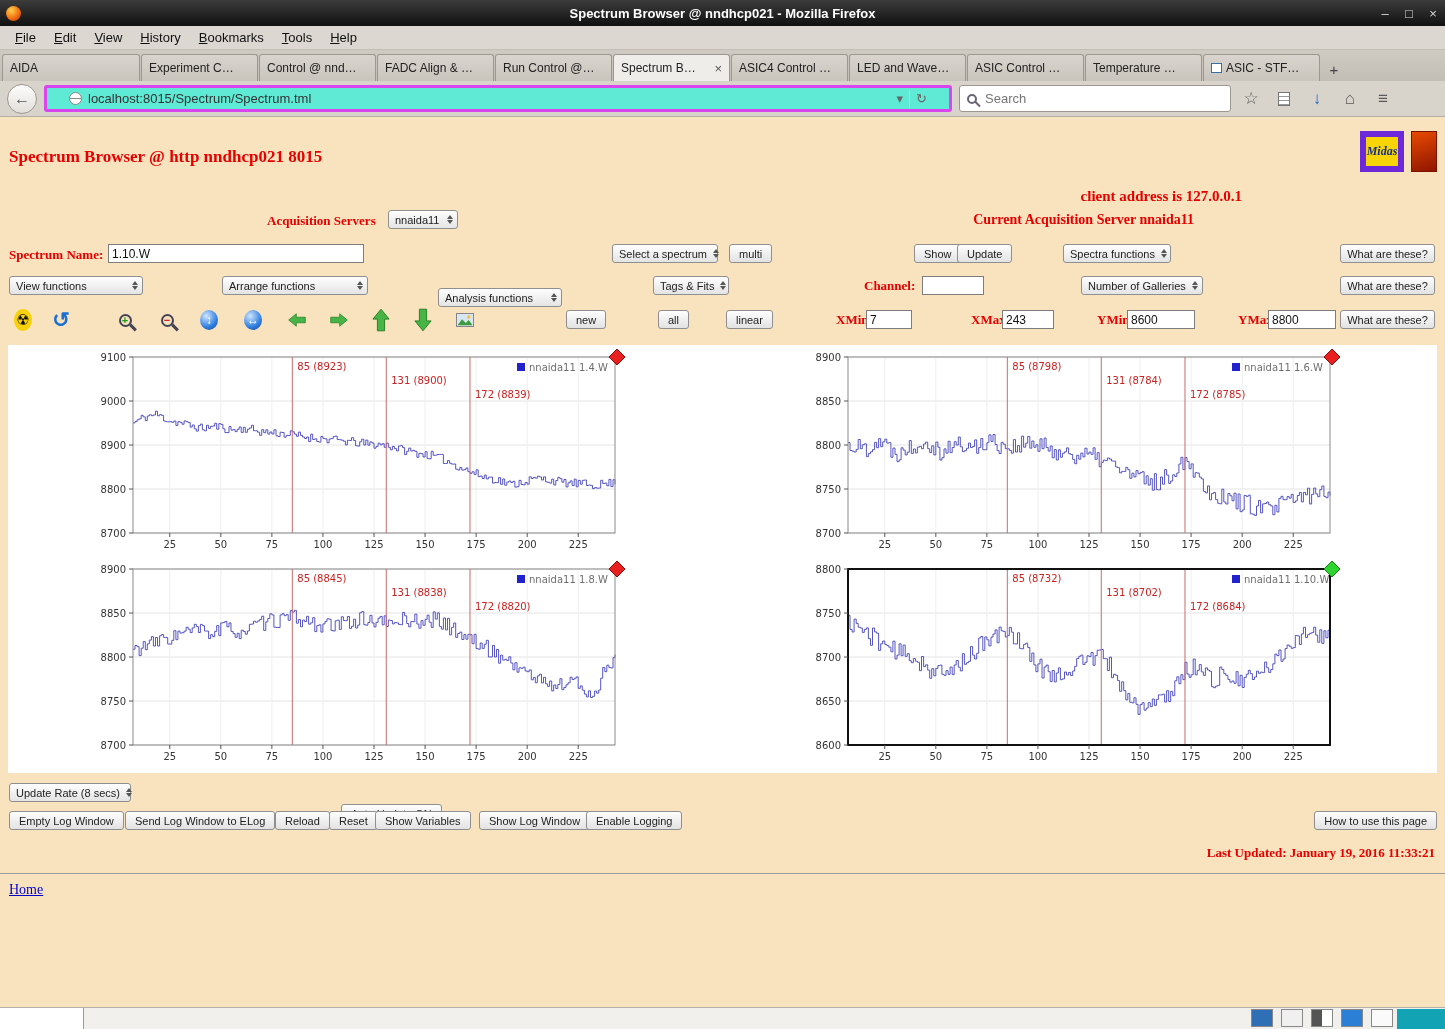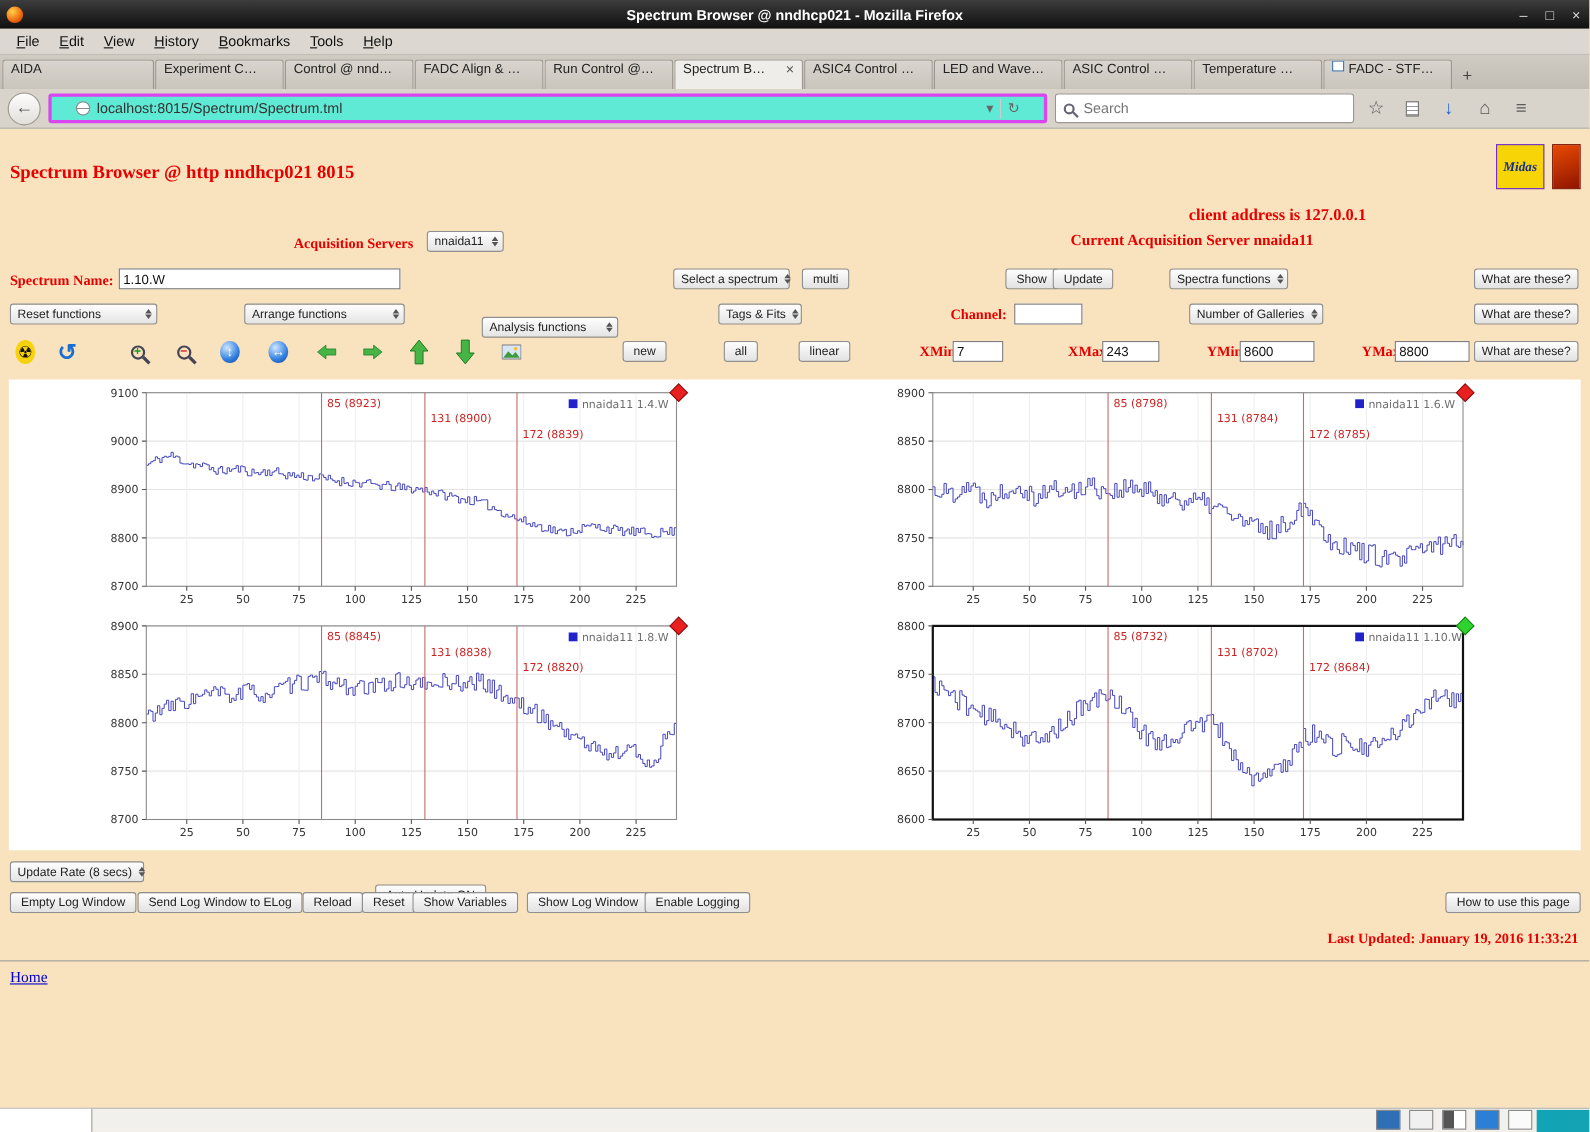--- a/index.html
+++ b/index.html
@@ -19,21 +19,21 @@
   .win-btns { margin-left:auto; display:flex; z-index:2; }
   .win-btn { width:24px; height:20px; display:flex; align-items:center; justify-content:center;
     color:#d8d8d8; font-size:13px; }
   .menubar { height:24px; background:#dcd8d1; border-bottom:1px solid #c2bdb5;
     display:flex; align-items:center; padding-left:6px; font-size:13px; color:#111; }
   .menu-item { display:inline-block; padding:3px 9px; }
   .tabbar { height:31px; background:linear-gradient(#cfcac2,#c3beb5);
     display:flex; align-items:flex-end; padding:3px 3px 0 2px; }
   .tab { width:117px; height:27px; margin-right:1px; background:linear-gradient(#d9d5ce,#c9c4bc);
     border:1px solid #9d988f; border-bottom:none; border-radius:3px 3px 0 0;
-    font-size:12px; color:#222; display:flex; align-items:flex-start; padding:0 7px;
+    font-size:12px; color:#222; display:flex; align-items:center; padding:0 7px;
     white-space:nowrap; overflow:hidden; }
   .tab.first { width:138px; }
   .tab.active { background:#efede9; }
   .tab .tab-close { margin-left:auto; color:#555; font-size:13px; padding-left:4px; }
   .tab .favicon { width:11px; height:10px; background:#fff; border:1px solid #3a6ea5; margin-right:4px; flex:0 0 auto; }
   .newtab-btn { width:26px; height:24px; display:flex; align-items:center; justify-content:center;
     font-size:15px; color:#444; }
   .navbar { height:36px; background:#d8d4cc; border-bottom:1px solid #b3aea5;
     display:flex; align-items:center; padding:0 7px; gap:7px; }
   .back-btn { width:30px; height:30px; border-radius:50%; flex:0 0 auto;
@@ -59,21 +59,21 @@
     repeating-linear-gradient(#fff, #fff 3px, #999 3px, #999 4px); margin:0 7px; }
   
   .page { position:relative; }
   .red-label { color:#e60000; font-family:"Liberation Serif", serif; font-weight:bold; font-size:13px; }
   .page-header { position:relative; height:88px; }
   .page-title { position:absolute; left:9px; top:30px; color:#e60000;
     font-family:"Liberation Serif", serif; font-weight:bold; font-size:17px; }
   .client-address { position:absolute; right:203px; top:31px; color:#e60000;
     font-family:"Liberation Serif", serif; font-weight:bold; font-size:15px;margin-top:40px; }
   .midas-logo { position:absolute; right:41px; top:14px; width:44px; height:41px;
-    background:#f6d405; border:1px solid #6d28d9; display:flex; align-items:center; justify-content:center;
+    background:#f6d405; border:6px solid #6d28d9; display:flex; align-items:center; justify-content:center;
     font-family:"Liberation Serif", serif; font-style:italic; font-weight:bold; font-size:12px; color:#14308c; }
   .partner-logo { position:absolute; right:8px; top:14px; width:26px; height:41px;
     background:linear-gradient(160deg,#e84a00,#8f1500); border:1px solid #7a1200; }
   .row { position:relative; }
   .row-acq { height:34px; } .row-name { height:34px; } .row-funcs { height:30px; } .row-icons { height:36px; }
   .sel { height:19px; background:linear-gradient(#fefefe,#e4e4e4); border:1px solid #8f8f8f;
     border-radius:3px; font-size:11px; color:#222; display:inline-flex; align-items:center;
     padding:0 4px 0 6px; position:absolute; white-space:nowrap; }
   .sel .sel-arrows { margin-left:auto; display:flex; flex-direction:column; gap:1px; padding-left:6px; }
   .sel .sel-arrows i { width:0; height:0; border-left:3px solid transparent; border-right:3px solid transparent; }
@@ -167,21 +167,21 @@
       <span>LED and Wave…</span>
     </div>
   <div class="tab">
       <span>ASIC Control …</span>
     </div>
   <div class="tab">
       <span>Temperature …</span>
     </div>
   <div class="tab">
     <span class="favicon"></span>
-    <span>FADC - STF…</span>
+    <span>ASIC - STF…</span>
   </div>
   <div class="newtab-btn">+</div>
 </div>
 
 <div class="navbar">
   <div class="back-btn">←</div>
   <div class="url-field">
     <span class="globe"></span>
     <span>localhost:8015/Spectrum/Spectrum.tml</span>
     <span class="url-right">
@@ -242,21 +242,21 @@
       <span class="sel-arrows">
           <i class="up"></i>
           <i class="dn"></i>
         </span>
     </span>
     <button class="btn" style="right:10px; top:5px; width:95px;">What are these?</button>
   </div>
 
   <div class="row row-funcs">
     <span class="sel" style="left:9px; top:3px; width:134px;">
-      <span>Reset functions</span>
+      <span>View functions</span>
       <span class="sel-arrows">
           <i class="up"></i>
           <i class="dn"></i>
         </span>
     </span>
     <span class="sel" style="left:222px; top:3px; width:146px;">
       <span>Arrange functions</span>
       <span class="sel-arrows">
           <i class="up"></i>
           <i class="dn"></i>

